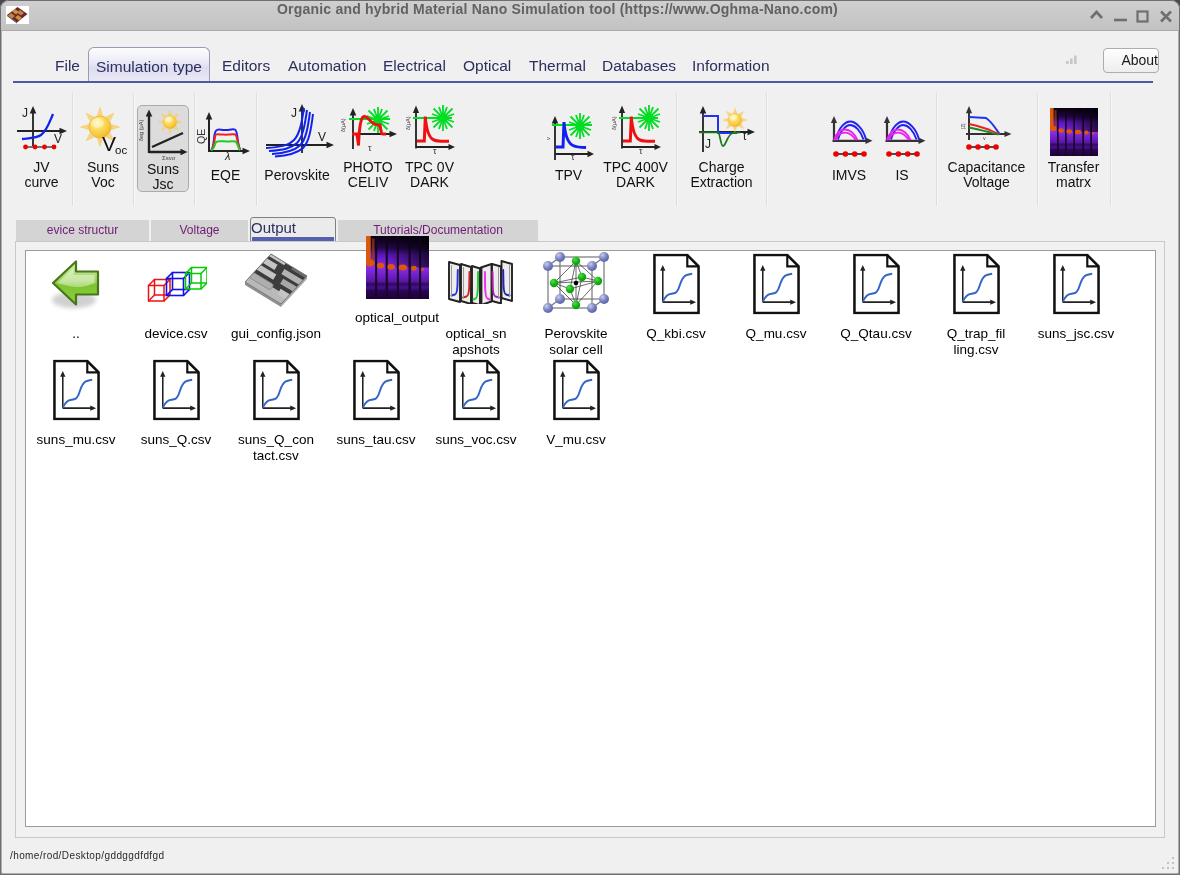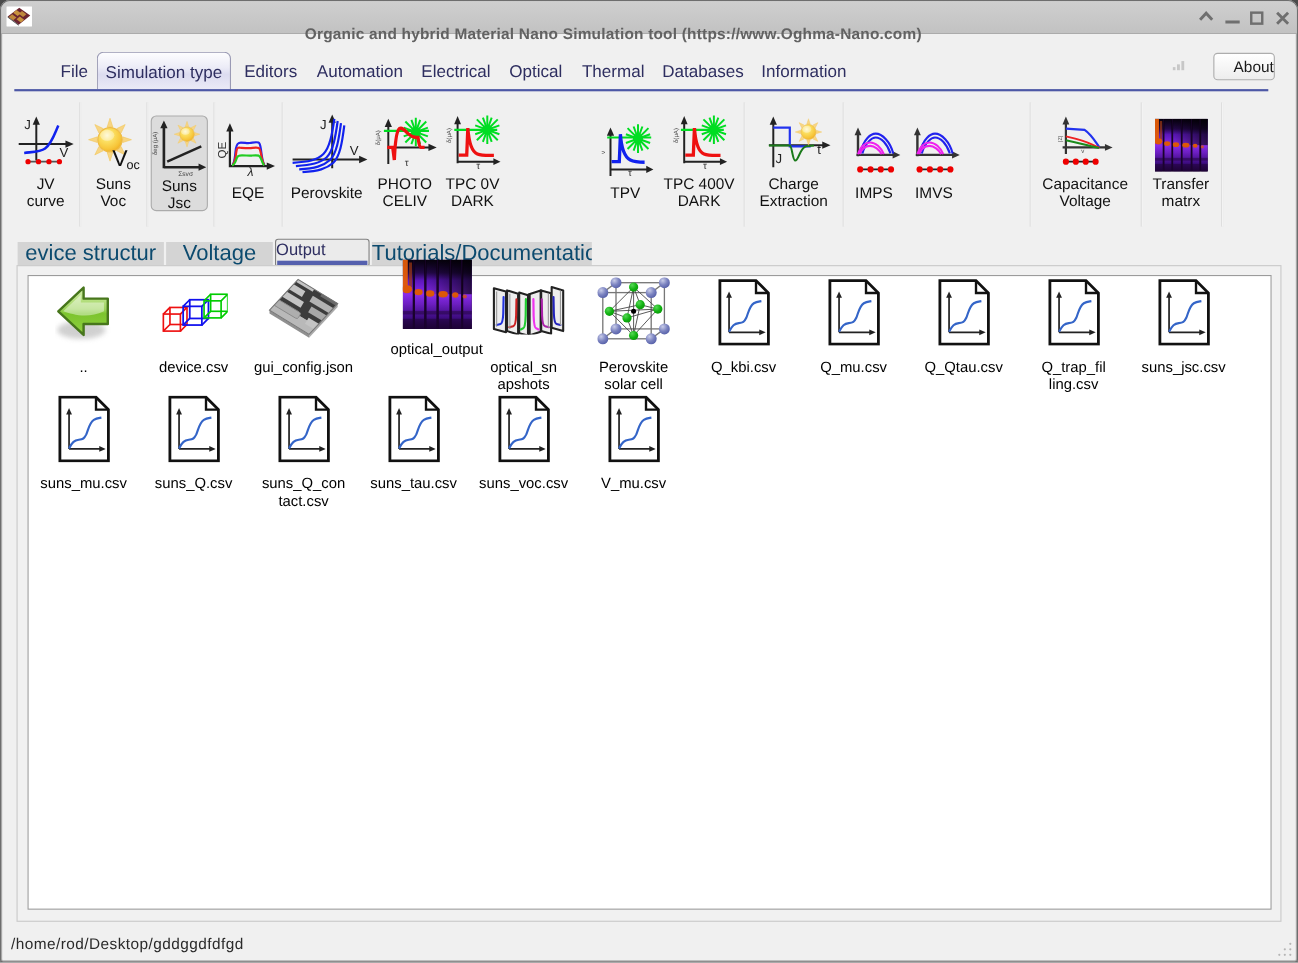--- a/index.html
+++ b/index.html
@@ -4,21 +4,21 @@
 <style>
   html,body{margin:0;padding:0;}
   body{width:1180px;height:875px;position:relative;overflow:hidden;
        font-family:"Liberation Sans",sans-serif;background:#4a4a4a;}
   #win{position:absolute;left:0;top:0;width:1180px;height:875px;
        background:#f0f0f0;border-radius:9px 9px 3px 3px;
        box-shadow:inset 0 0 0 1px #6e6e6e, inset 0 0 0 2px rgba(120,120,120,0.55);}
   #titlebar{position:absolute;left:1px;top:1px;width:1178px;height:29px;
        background:linear-gradient(#cfcfcf,#c2c2c2);
        border-radius:8px 8px 0 0;border-bottom:1px solid #ababab;}
-  #title{position:absolute;left:60px;right:125px;top:21px;text-align:center;
+  #title{position:absolute;left:60px;right:125px;top:0;text-align:center;
        font-size:14px;font-weight:bold;color:#626262;letter-spacing:0.2px;}
   #appicon{position:absolute;left:5px;top:5px;width:23px;height:18px;background:#fff;}
   .wbtn{position:absolute;top:0px;}
   
   .mtab{position:absolute;top:57px;font-size:15.5px;color:#2e2e60;}
   #seltab{position:absolute;left:88px;top:47px;width:122px;height:34px;
       border:1px solid #9a9ab4;border-bottom:none;border-radius:6px 6px 0 0;
       background:linear-gradient(180deg,#fdfdfe 0%,#ececf7 40%,#dcdcf0 60%,#eaeaf6 100%);
       box-sizing:border-box;}
   #seltab span{position:absolute;left:0;right:0;top:10px;text-align:center;
@@ -31,34 +31,34 @@
   .tbtn{position:absolute;top:92px;height:116px;text-align:center;}
   .tbtn svg{display:block;margin:0 auto;}
   .tlbl{position:absolute;left:-14px;right:-14px;top:68px;font-size:14px;
       line-height:15px;color:#111;}
   .tlbl1{top:76px;}
   .sep{position:absolute;top:93px;height:113px;width:1px;background:#dedede;border-right:1px solid #f6f6f6;}
   #sunsjsc{position:absolute;left:137px;top:105px;width:52px;height:87px;
       background:#dcdcdc;border:1px solid #ababab;border-radius:5px;box-sizing:border-box;}
   
   .ntab{position:absolute;top:220px;height:21px;background:#d4d4d4;
-      font-size:20px;color:#0c4a6e;text-align:center;line-height:21px;overflow:hidden;}
+      font-size:12px;color:#701a75;text-align:center;line-height:21px;overflow:hidden;}
   #outtab{position:absolute;left:250px;top:217px;width:86px;height:26px;
       background:#ebebeb;border:1px solid #808080;border-radius:3px;box-sizing:border-box;
       font-size:15px;color:#2e2e60;text-align:left;line-height:20px;}
   #outtab .bar{position:absolute;left:1px;right:1px;bottom:1px;height:4px;background:#5560ae;}
   #pane{position:absolute;left:15px;top:241px;width:1150px;height:597px;
       background:#f1f1f1;border:1px solid #c9c9c9;box-sizing:border-box;}
   #filearea{position:absolute;left:25px;top:250px;width:1131px;height:577px;
       background:#ffffff;border:1px solid #9b9b9b;box-sizing:border-box;}
   .fitem{position:absolute;width:100px;text-align:center;}
   .fitem svg{display:block;margin:0 auto;}
   .flbl{position:absolute;left:50%;transform:translateX(-50%);top:74px;font-size:13.5px;line-height:15.5px;color:#000;white-space:nowrap;text-align:center;}
   
-  #status{position:absolute;left:10px;top:850px;font-size:14px;letter-spacing:0.4px;color:#2a2a2a;}
+  #status{position:absolute;left:10px;top:850px;font-size:10px;letter-spacing:0.4px;color:#2a2a2a;}
 </style>
 </head>
 <body>
 <div id="win">
   <svg width="0" height="0" style="position:absolute;">
     <defs>
       <radialGradient id="sung" cx="38%" cy="32%" r="75%">
         <stop offset="0%" stop-color="#fdf6c8"></stop>
           <stop offset="35%" stop-color="#fbdf62"></stop>
         <stop offset="75%" stop-color="#f7c63a"></stop>
@@ -360,43 +360,20 @@
       <path d="M16,16 H31 V33 H50" fill="none" stroke="#2233ee" stroke-width="2"></path>
       <path d="M12,32.3 H31 C33,32.3 33.5,46 36,46 C39,46 40,34.5 46,33 L53,32.3" fill="none" stroke="#1a7a1a" stroke-width="1.8"></path>
       <g transform="translate(48,20) scale(0.62)">
           <use href="#sunfull"></use>
         </g>
       <text x="18" y="48" font-size="12" fill="#222">J</text>
       <text x="56" y="40" font-size="12" fill="#222">t</text>
     </svg>
     <div class="tlbl">Charge<br>Extraction</div>
   </div>
-  <div class="tbtn" style="left:767px;width:55px;">
-    <svg width="48" height="68" viewBox="0 0 48 68" style="margin-top:4px;">
-      <path d="M9,46 V26 M7.5,44.8 H42" stroke="#333" stroke-width="2.2" fill="none"></path>
-      <path d="M5.9,27 L9,20 L12.1,27 Z" fill="#333"></path>
-      <path d="M40.5,41.6 L47.5,44.8 L40.5,48 Z" fill="#333"></path>
-      <g fill="none" stroke="#2222ee" stroke-width="1.9">
-        <path d="M11,43.5 C14,30 21,25.5 25,25.5 C31,25.5 38.5,33 41,43.5"></path>
-        <path d="M13,43.5 C16,33 22,29 25,29 C30,29 35.5,34.5 38.5,43.5"></path>
-      </g>
-      <g fill="none" stroke="#ee22ee" stroke-width="1.9">
-        <path d="M9,44.2 C11.5,36 16.5,33.5 20,33.5 C25,33.5 30,38 32.5,44.2"></path>
-        <path d="M10.5,44.2 C12.5,38.5 16.8,36.6 20,36.6 C24,36.6 28.5,40 30.5,44.2"></path>
-      </g>
-      <path d="M11,58 H39" stroke="#222" stroke-width="1.6"></path>
-      <g fill="#ee0000">
-          <circle cx="11" cy="58" r="2.8"></circle>
-          <circle cx="20.4" cy="58" r="2.8"></circle>
-          <circle cx="29.7" cy="58" r="2.8"></circle>
-          <circle cx="39" cy="58" r="2.8"></circle>
-        </g>
-    </svg>
-    <div class="tlbl1 tlbl">IMPS</div>
-  </div>
   <div class="tbtn" style="left:822px;width:54px;">
     <svg width="48" height="68" viewBox="0 0 48 68" style="margin-top:4px;">
       <path d="M9,46 V26 M7.5,44.8 H42" stroke="#333" stroke-width="2.2" fill="none"></path>
       <path d="M5.9,27 L9,20 L12.1,27 Z" fill="#333"></path>
       <path d="M40.5,41.6 L47.5,44.8 L40.5,48 Z" fill="#333"></path>
       <g fill="none" stroke="#2222ee" stroke-width="1.9">
         <path d="M11,43.5 C14,30 21,25.5 25,25.5 C31,25.5 38.5,33 41,43.5"></path>
         <path d="M13,43.5 C16,33 22,29 25,29 C30,29 35.5,34.5 38.5,43.5"></path>
       </g>
       <g fill="none" stroke="#ee22ee" stroke-width="1.9">
@@ -405,20 +382,43 @@
       </g>
       <path d="M11,58 H39" stroke="#222" stroke-width="1.6"></path>
       <g fill="#ee0000">
           <circle cx="11" cy="58" r="2.8"></circle>
           <circle cx="20.4" cy="58" r="2.8"></circle>
           <circle cx="29.7" cy="58" r="2.8"></circle>
           <circle cx="39" cy="58" r="2.8"></circle>
         </g>
     </svg>
     <div class="tlbl1 tlbl">IMVS</div>
+  </div>
+  <div class="tbtn" style="left:876px;width:52px;">
+    <svg width="48" height="68" viewBox="0 0 48 68" style="margin-top:4px;">
+      <path d="M9,46 V26 M7.5,44.8 H42" stroke="#333" stroke-width="2.2" fill="none"></path>
+      <path d="M5.9,27 L9,20 L12.1,27 Z" fill="#333"></path>
+      <path d="M40.5,41.6 L47.5,44.8 L40.5,48 Z" fill="#333"></path>
+      <g fill="none" stroke="#2222ee" stroke-width="1.9">
+        <path d="M11,43.5 C14,30 21,25.5 25,25.5 C31,25.5 38.5,33 41,43.5"></path>
+        <path d="M13,43.5 C16,33 22,29 25,29 C30,29 35.5,34.5 38.5,43.5"></path>
+      </g>
+      <g fill="none" stroke="#ee22ee" stroke-width="1.9">
+        <path d="M9,44.2 C11.5,36 16.5,33.5 20,33.5 C25,33.5 30,38 32.5,44.2"></path>
+        <path d="M10.5,44.2 C12.5,38.5 16.8,36.6 20,36.6 C24,36.6 28.5,40 30.5,44.2"></path>
+      </g>
+      <path d="M11,58 H39" stroke="#222" stroke-width="1.6"></path>
+      <g fill="#ee0000">
+          <circle cx="11" cy="58" r="2.8"></circle>
+          <circle cx="20.4" cy="58" r="2.8"></circle>
+          <circle cx="29.7" cy="58" r="2.8"></circle>
+          <circle cx="39" cy="58" r="2.8"></circle>
+        </g>
+    </svg>
+    <div class="tlbl1 tlbl">IS</div>
   </div>
   <div class="tbtn" style="left:937px;width:99px;">
     <svg width="70" height="62" viewBox="0 0 70 62" style="margin-top:8px;">
       <path d="M17,40 V12 M14,34 H54" stroke="#333" stroke-width="2" fill="none"></path>
       <path d="M13.9,13.2 L17,6 L20.1,13.2 Z" fill="#333"></path>
       <path d="M52.5,30.9 L59.5,34 L52.5,37.1 Z" fill="#333"></path>
       <text x="13" y="29" font-size="5" fill="#444" transform="rotate(-90 13 29)">|Z|</text>
       <path d="M17,17 L34,18 C40,22 44,29 47.5,34" fill="none" stroke="#2233ee" stroke-width="2"></path>
       <path d="M17,24 C26,26 36,29 41,31.5 C44,33 45.5,33.5 47.5,34.2" fill="none" stroke="#ee2222" stroke-width="1.8"></path>
       <path d="M17,27.5 C26,29.5 35,31.5 40,33 C43,34 45,34 47,34.5" fill="none" stroke="#1a8a1a" stroke-width="1.8"></path>

